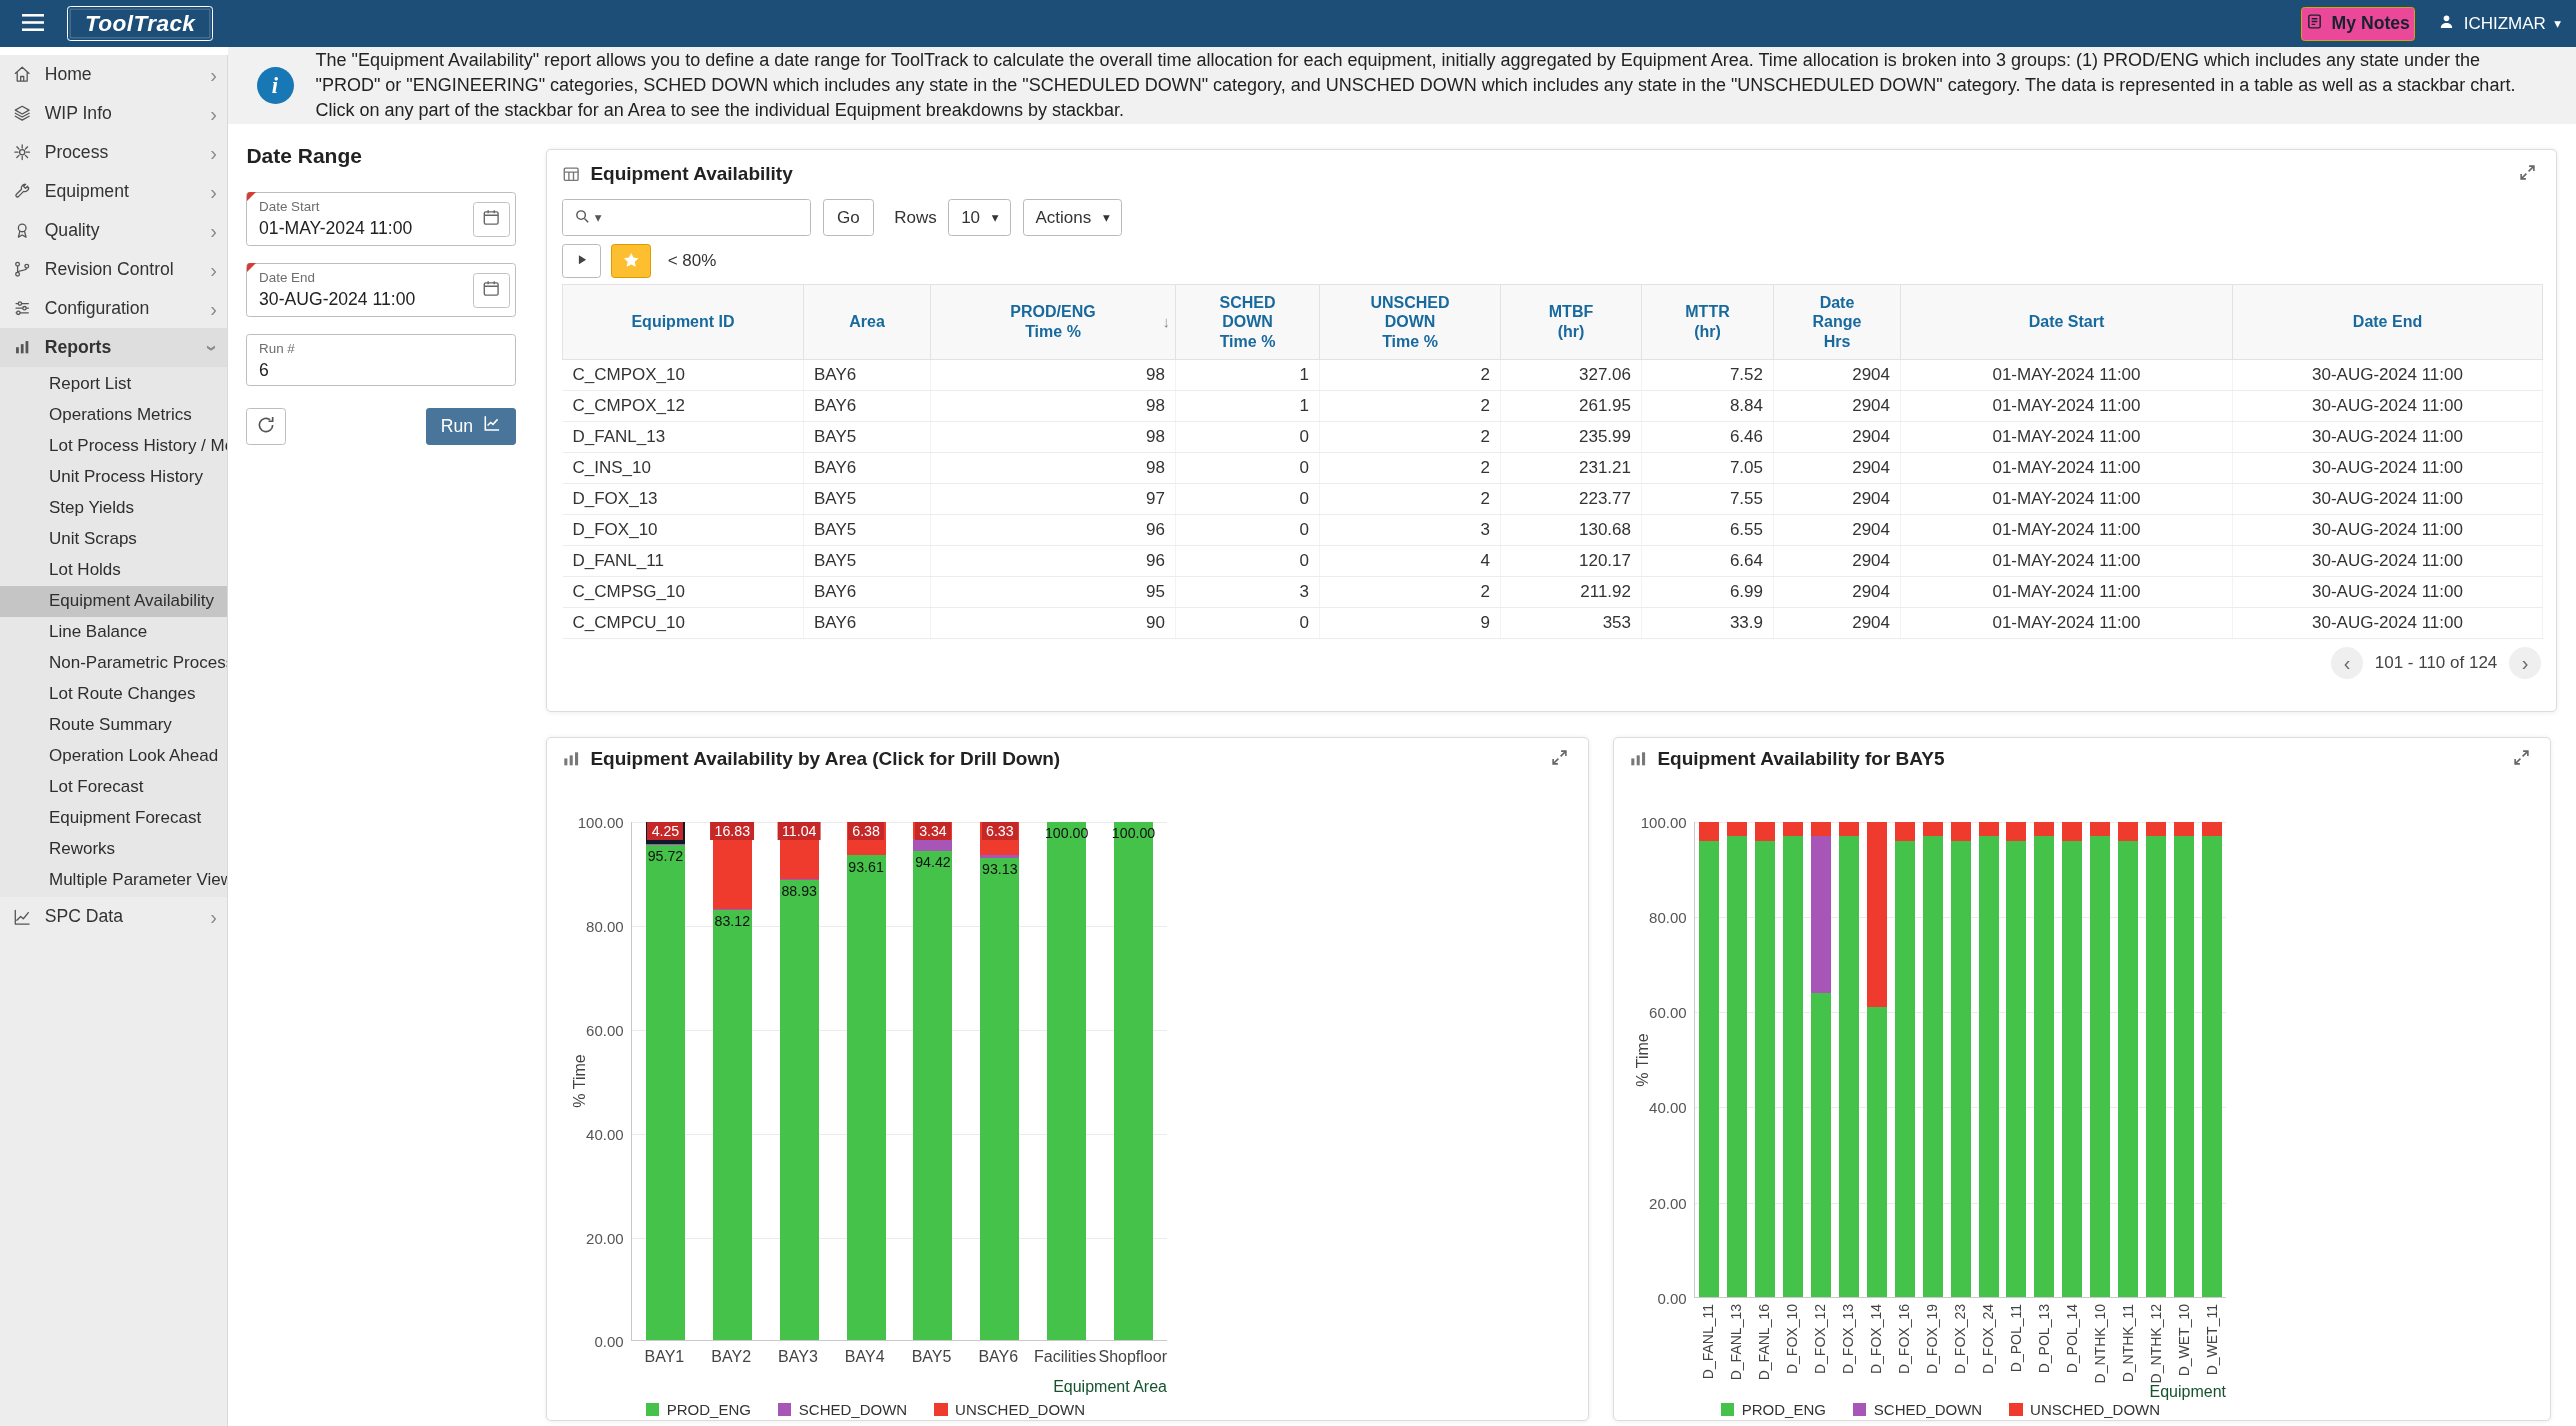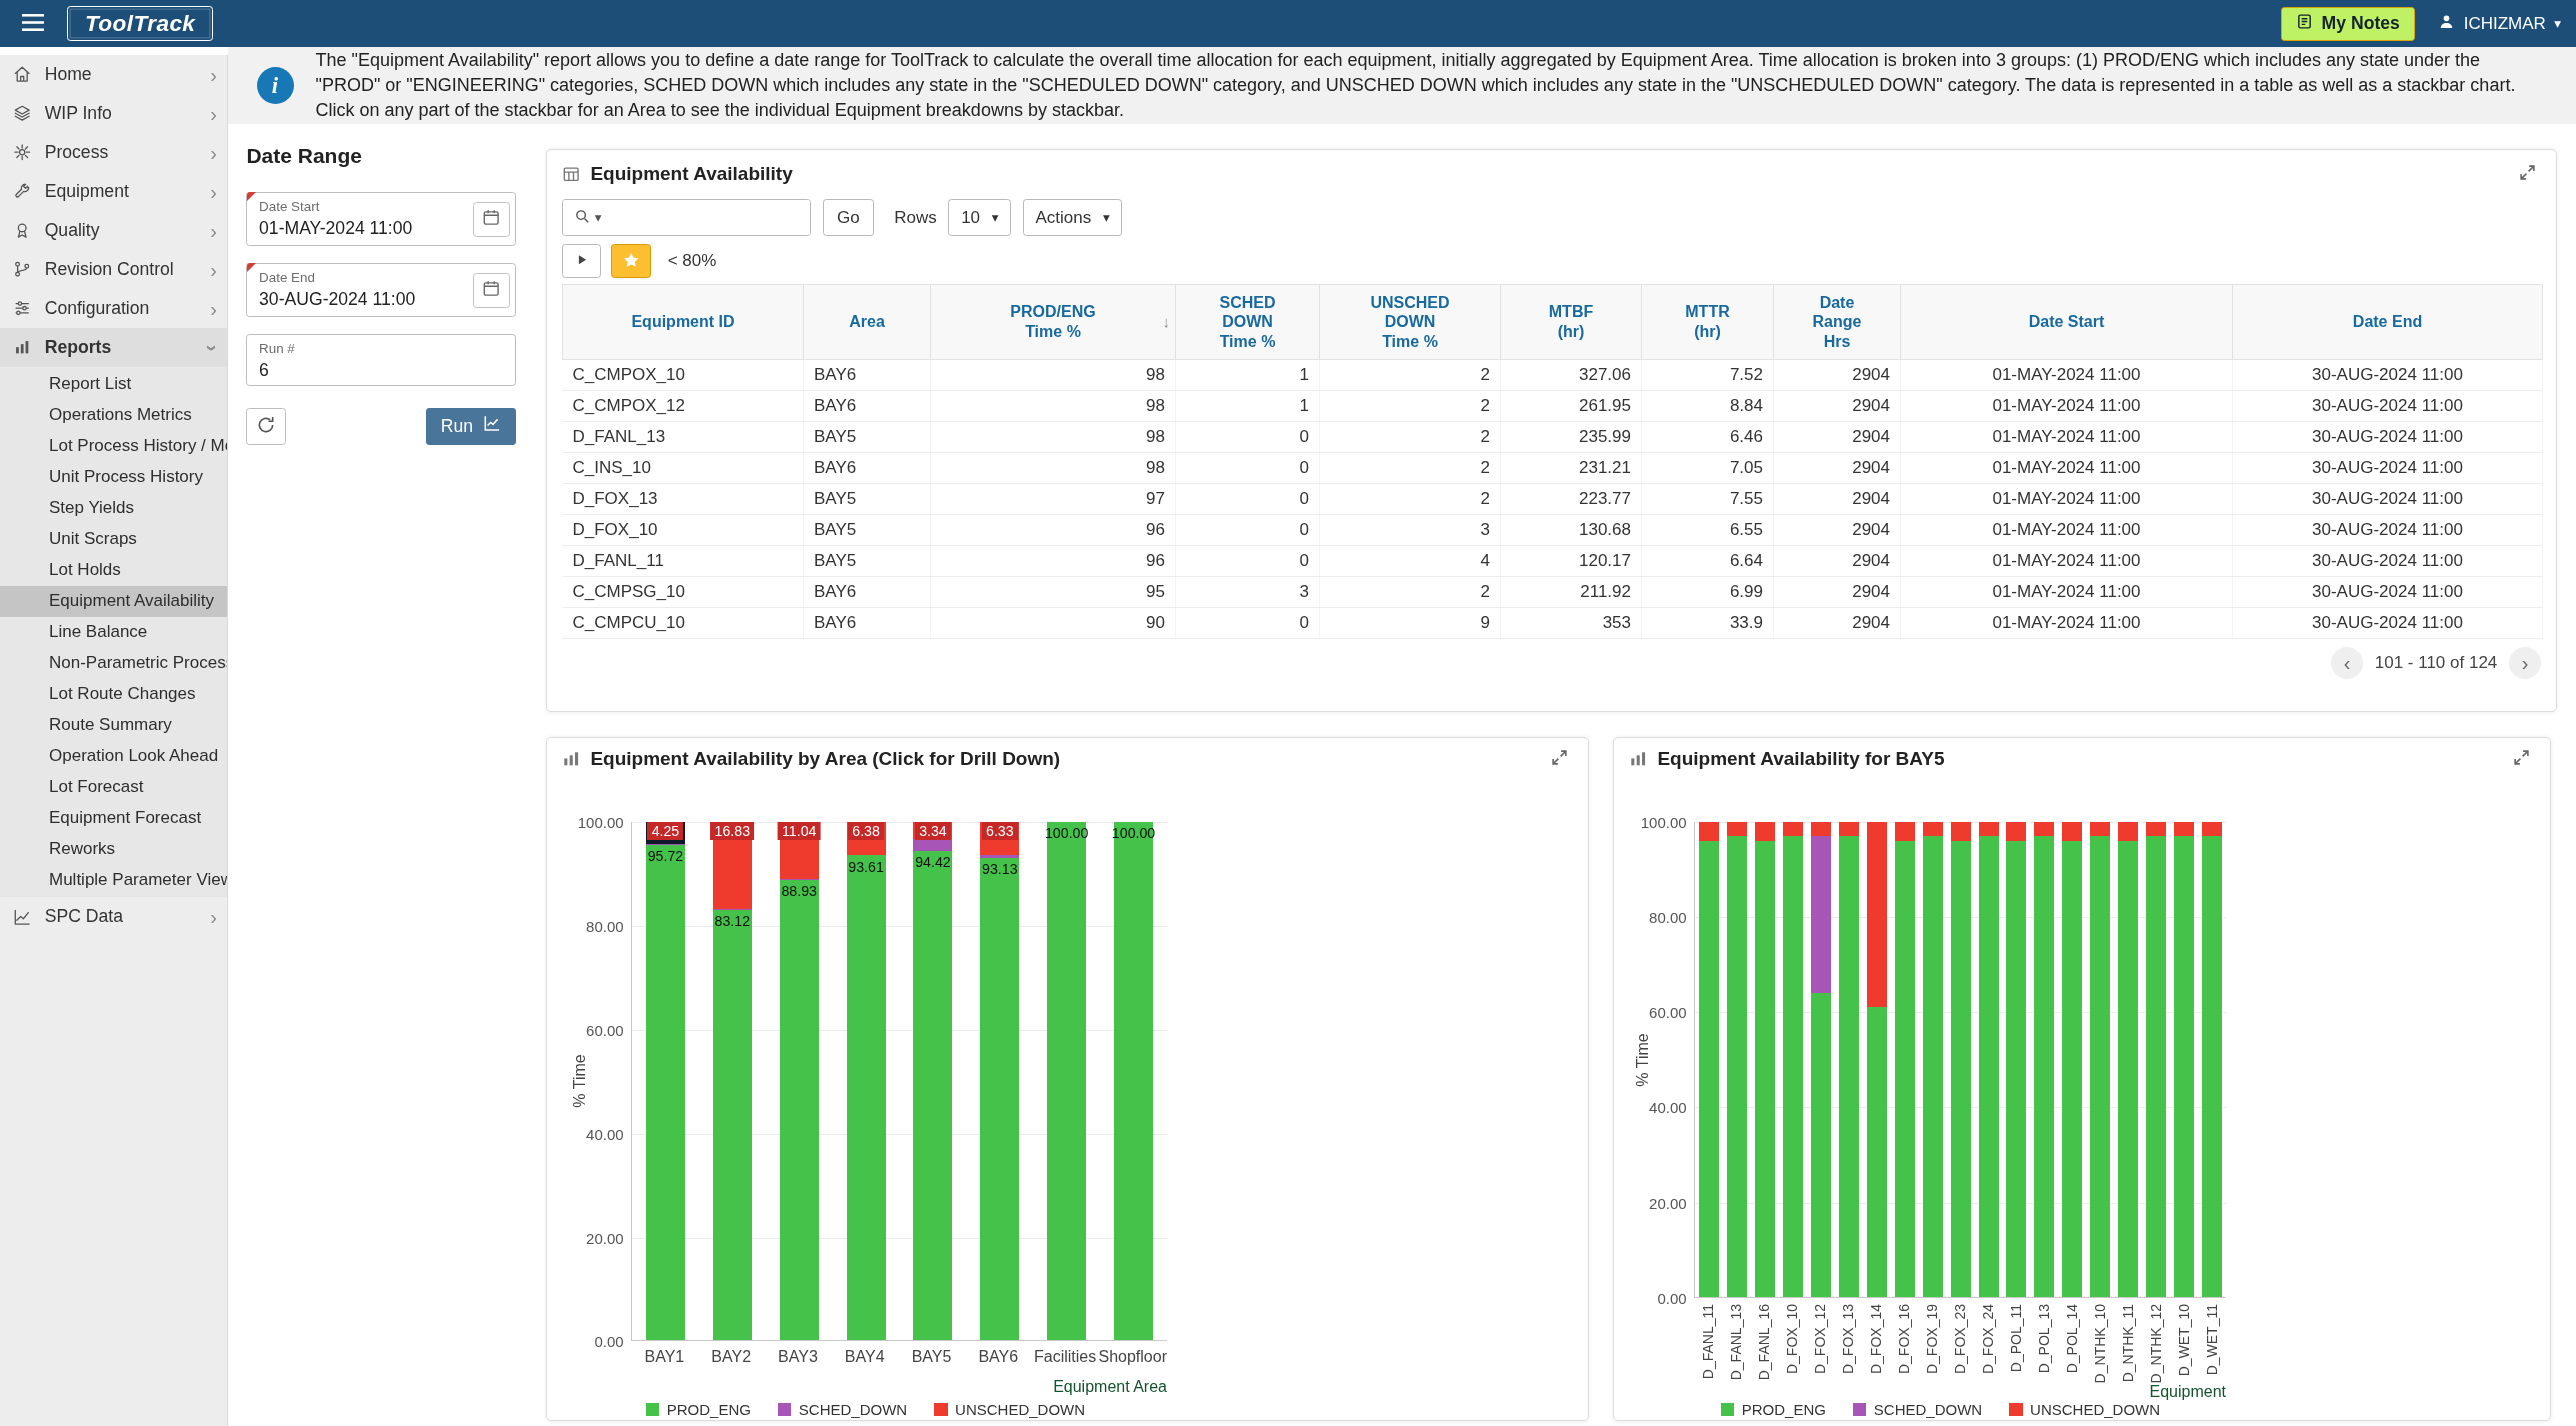--- a/index.html
+++ b/index.html
@@ -8,21 +8,21 @@
   button { font-family:inherit; }
 
   
   .topbar { position:absolute; top:0; left:0; width:2576px; height:47px; background:#1d4e78;
             display:flex; align-items:center; padding:0 15px; gap:17px; z-index:10; }
   .hamburger { width:35px; height:34px; background:transparent; border:none; cursor:pointer;
                display:flex; align-items:center; justify-content:center; }
   .logo { border:1.7px solid #fff; border-radius:3.4px; padding:3.4px 17px; color:#fff; font-size:22.6px;
           font-weight:bold; font-style:italic; letter-spacing:0.4px; box-shadow:inset 0 0 0 1.7px #1d4e78, inset 0 0 0 2.5px #ffffff55; }
   .topbar-right { margin-left:auto; display:flex; align-items:center; gap:23.5px; }
-  .mynotes { background:#bef264; border:0.8px solid #d9a300; border-radius:3.4px; height:34px; padding:0 14px;
+  .mynotes { background:#ec4899; border:0.8px solid #d9a300; border-radius:3.4px; height:34px; padding:0 4px;
              font-size:17.6px; font-weight:bold; color:#16222e; display:flex; align-items:center; gap:8.4px; cursor:pointer; }
   .userbtn { background:transparent; border:none; color:#fff; font-size:17px; display:flex; align-items:center; gap:8.4px; cursor:pointer; }
   .caret { font-size:13.4px; }
 
   
   .sidebar { position:absolute; top:55px; left:0; width:228px; bottom:0; background:#ededed;
              border-right:0.8px solid #d9d9d9; overflow:hidden; }
   .nav-item { height:39px; display:flex; align-items:center; padding:0 10px 0 11.7px; gap:11px;
               font-size:17.6px; color:#333; cursor:pointer; }
   .nav-item .nicon { width:22px; display:flex; justify-content:center; align-items:center; }

